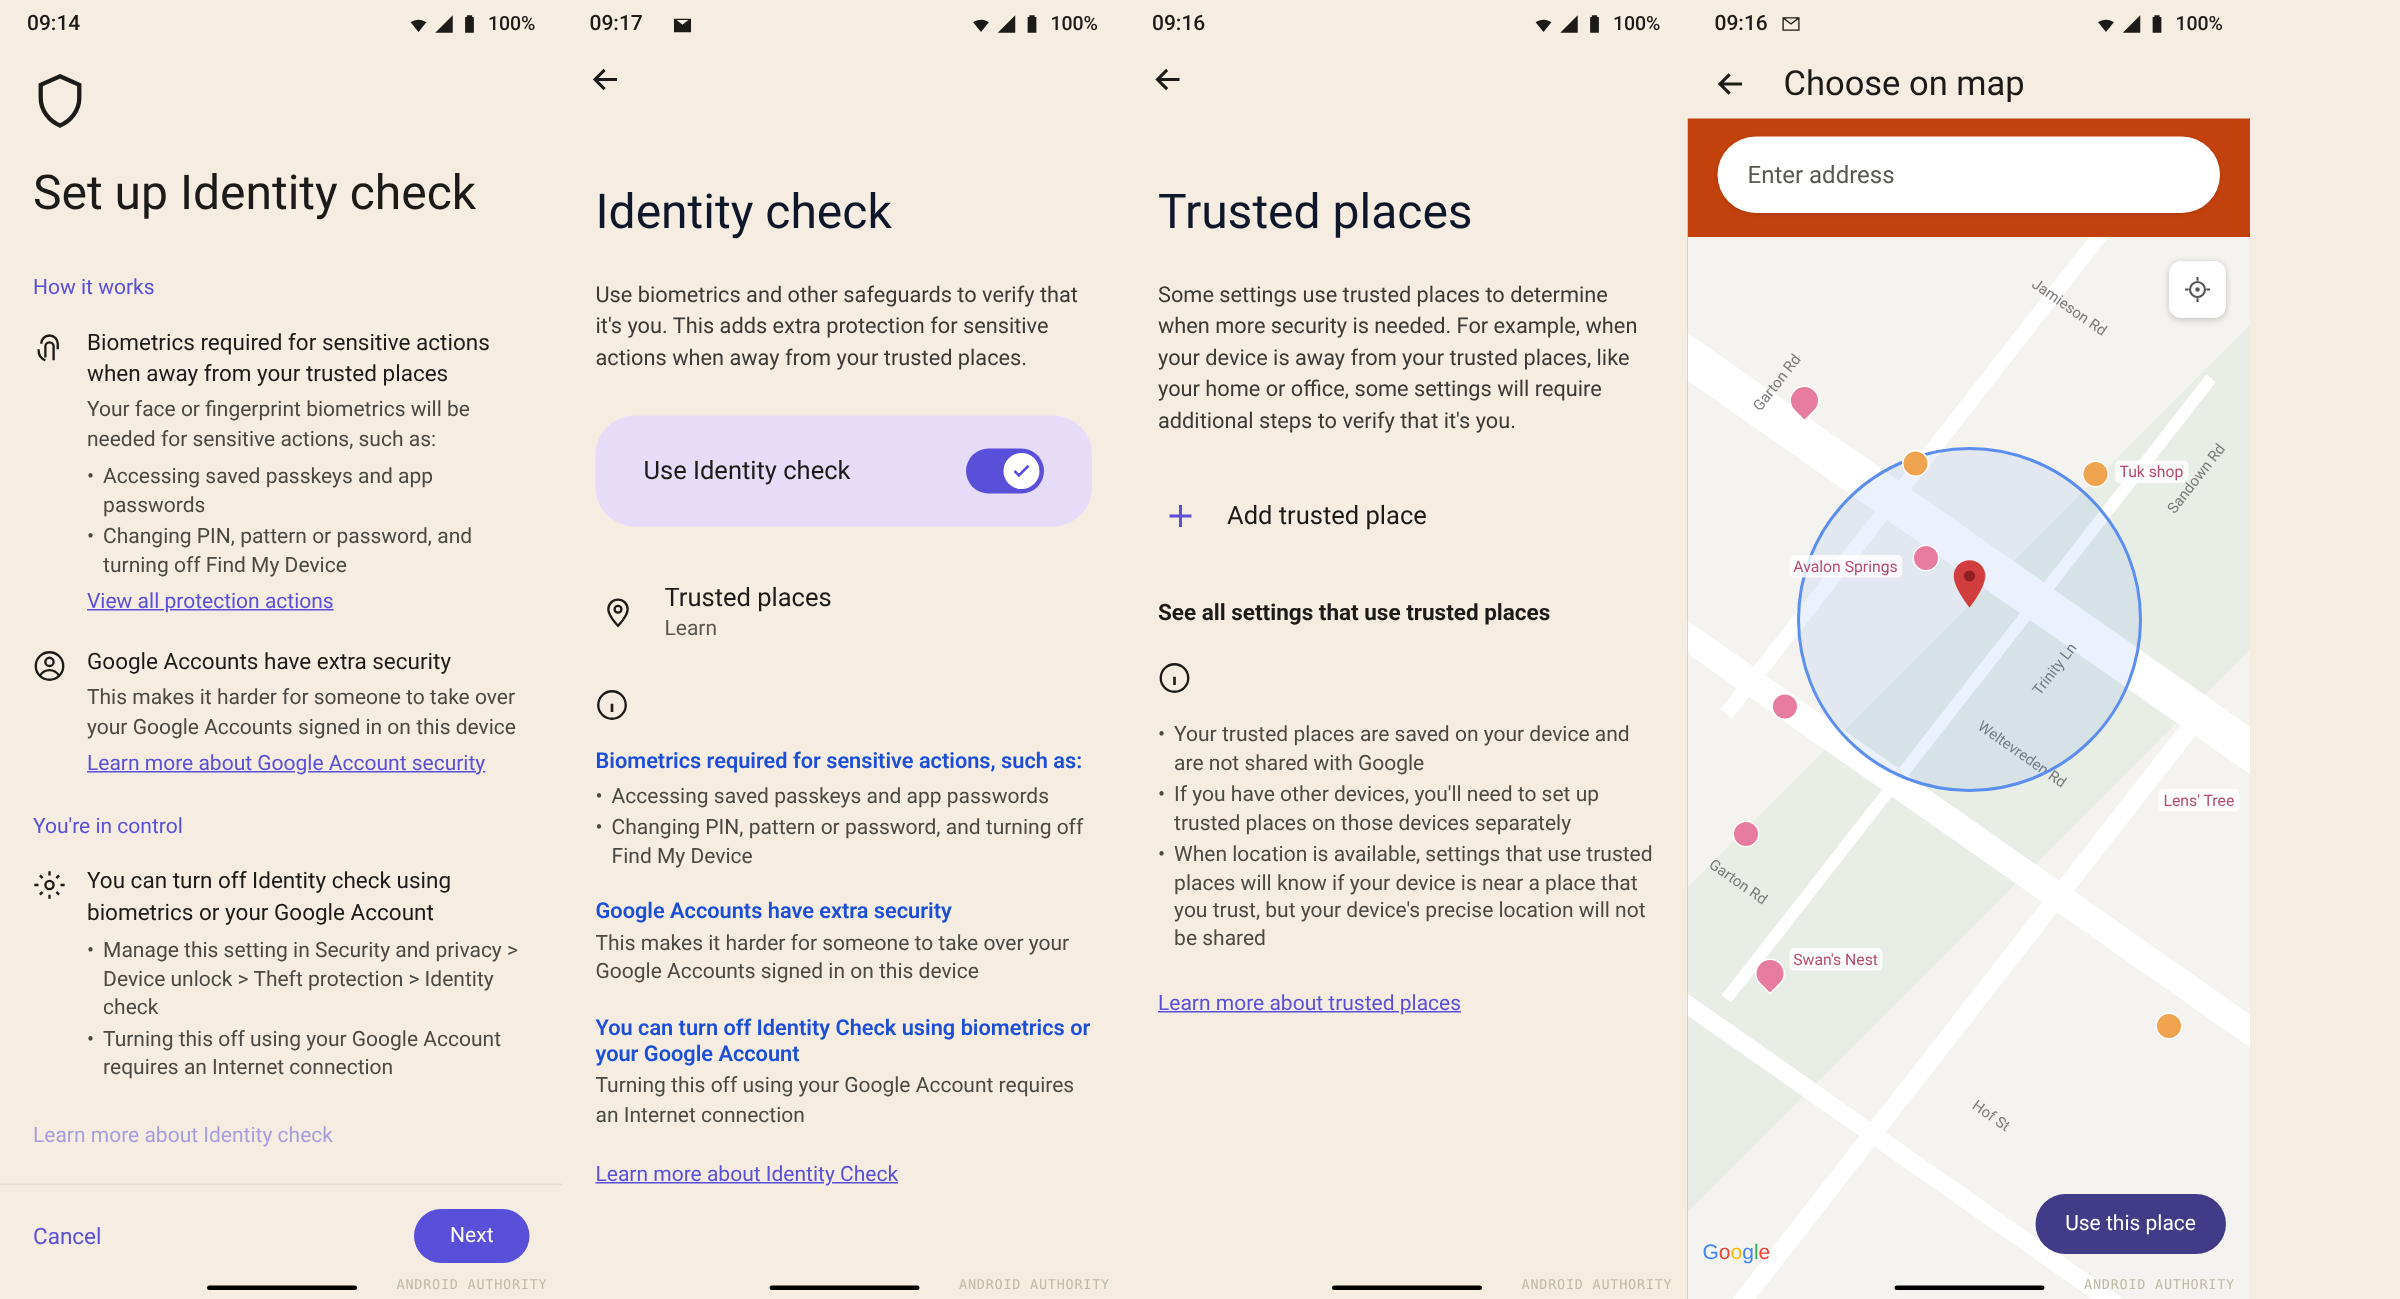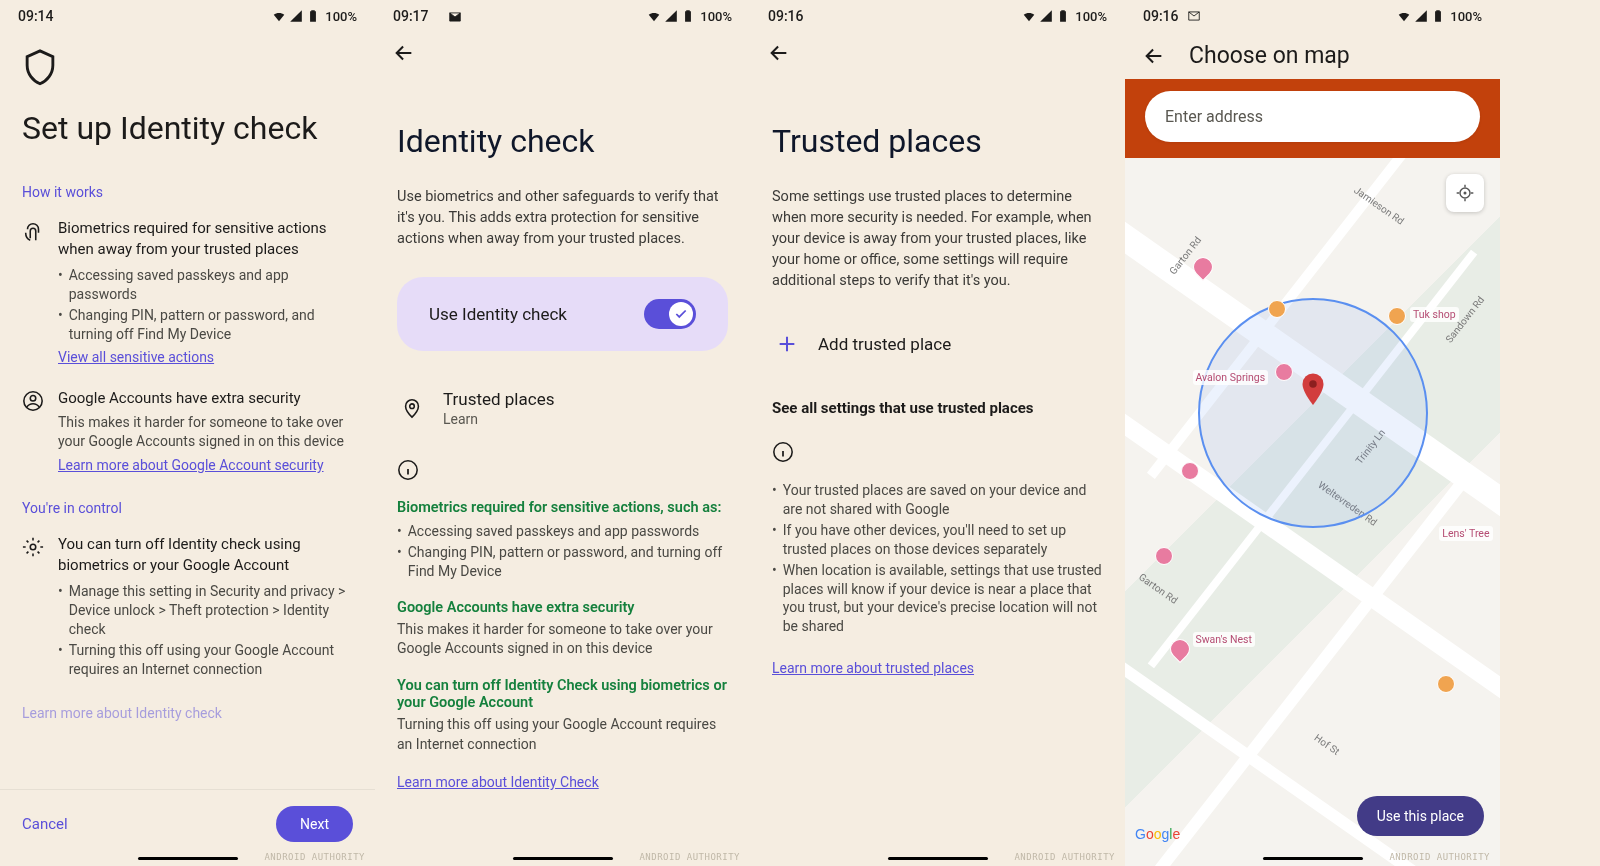--- a/index.html
+++ b/index.html
@@ -142,21 +142,21 @@
       position: absolute; right: 3px; top: 3px;
       display: flex; align-items: center; justify-content: center;
     }
     .list-row {
       display: flex; align-items: center; gap: 20px; padding: 14px 4px;
       cursor: pointer;
     }
     .list-text .t1 { font-size: 17px; color: #1c1b1a; }
     .list-text .t2 { font-size: 14px; color: #5a5851; margin-top: 2px; }
     .info-icon { margin: 18px 0 14px; }
-    .info-head { font-size: 14.5px; font-weight: 600; color: #15803d; margin-bottom: 4px; }
+    .info-head { font-size: 14.5px; font-weight: 600; color: #1d4ed8; margin-bottom: 4px; }
     .info-body { font-size: 14px; color: #4a4944; line-height: 1.4; margin-bottom: 18px; }
     .sub-head {
       font-size: 15px; color: #1c1b1a; margin: 30px 0 24px; font-weight: bold;
     }
     .search-bar {
       margin: 12px 20px 0;
       background: #fff;
       border-radius: 28px;
       padding: 16px 20px;
       font-size: 16px;
@@ -265,25 +265,26 @@
     <div class="section-label">How it works</div>
 
     <div class="row">
       <div class="row-icon">
         <svg width="22" height="22" viewBox="0 0 24 24">
             <path fill="none" stroke="#1c1b1a" stroke-width="1.7" d="M6 10a6 6 0 0112 0v4M9 20v-8a3 3 0 016 0v10M12 4v0M4 14c0 4 2 7 5 8"></path>
           </svg>
       </div>
       <div class="row-body">
         <div class="row-head">Biometrics required for sensitive actions when away from your trusted places</div>
+        <div class="row-sub">Your face or fingerprint biometrics will be needed for sensitive actions, such as:</div>
         <div class="bullets">
           <div class="bullet">Accessing saved passkeys and app passwords</div>
           <div class="bullet">Changing PIN, pattern or password, and turning off Find My Device</div>
         </div>
-        <span class="link">View all sensitive actions</span>
+        <span class="link">View all protection actions</span>
       </div>
     </div>
 
     <div class="row">
       <div class="row-icon">
         <svg width="22" height="22" viewBox="0 0 24 24">
             <circle cx="12" cy="12" r="10" fill="none" stroke="#1c1b1a" stroke-width="1.7"></circle>
             <circle cx="12" cy="9" r="3" fill="none" stroke="#1c1b1a" stroke-width="1.7"></circle>
             <path fill="none" stroke="#1c1b1a" stroke-width="1.7" d="M5 19c2-3 5-4 7-4s5 1 7 4"></path>
           </svg>

